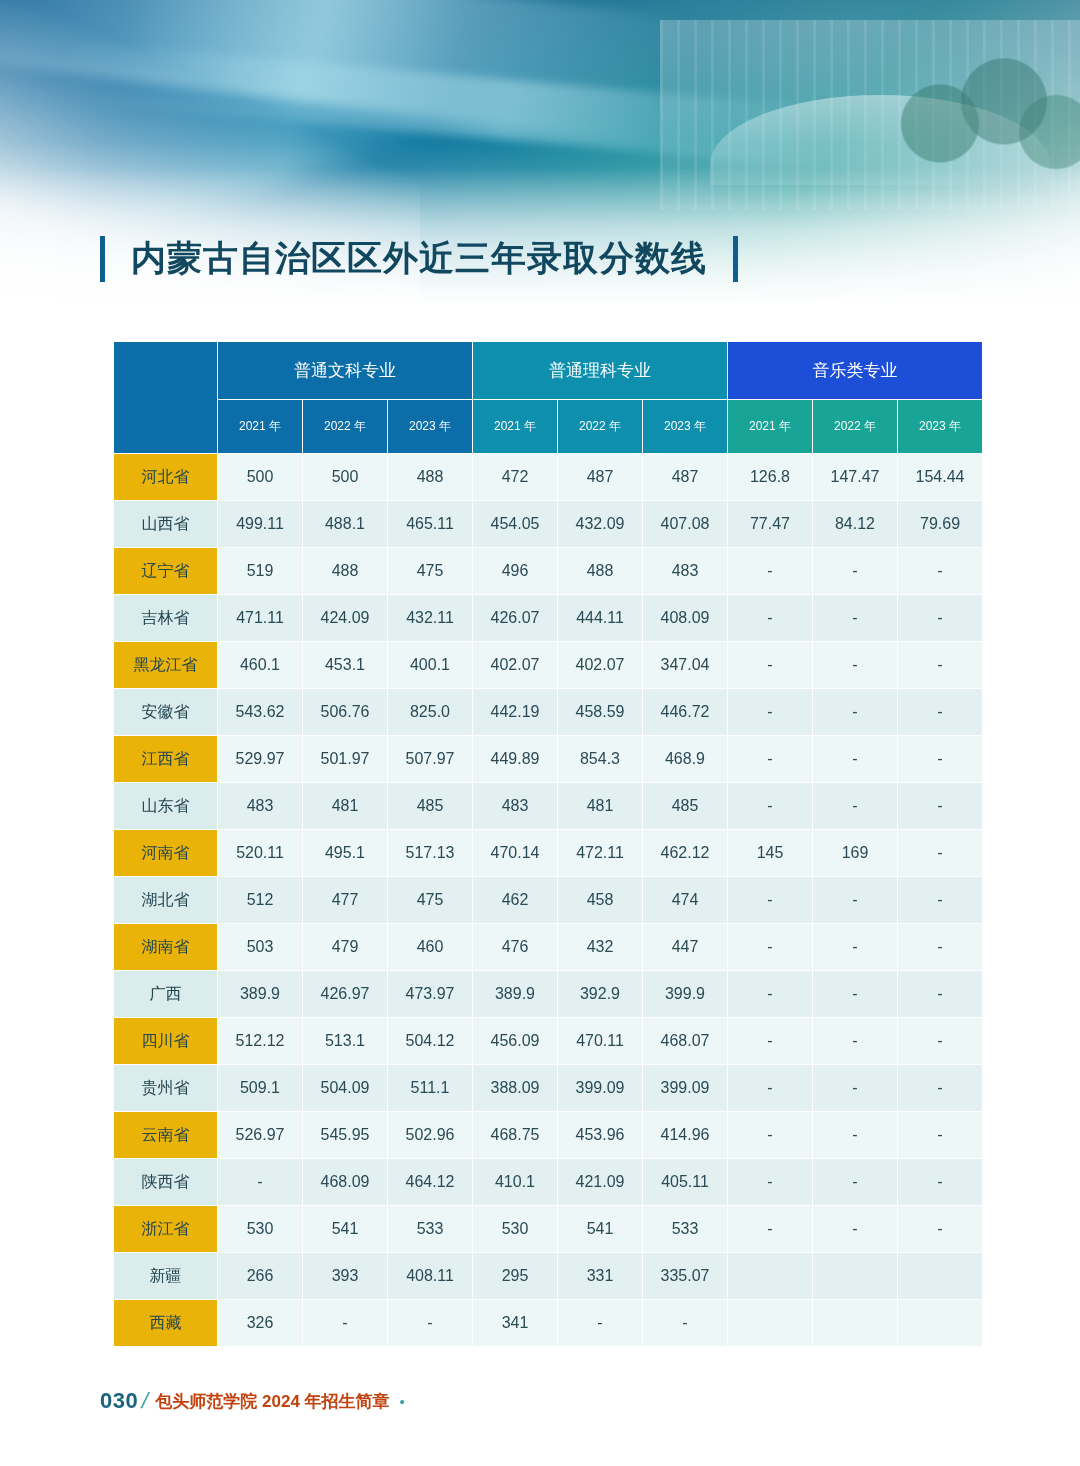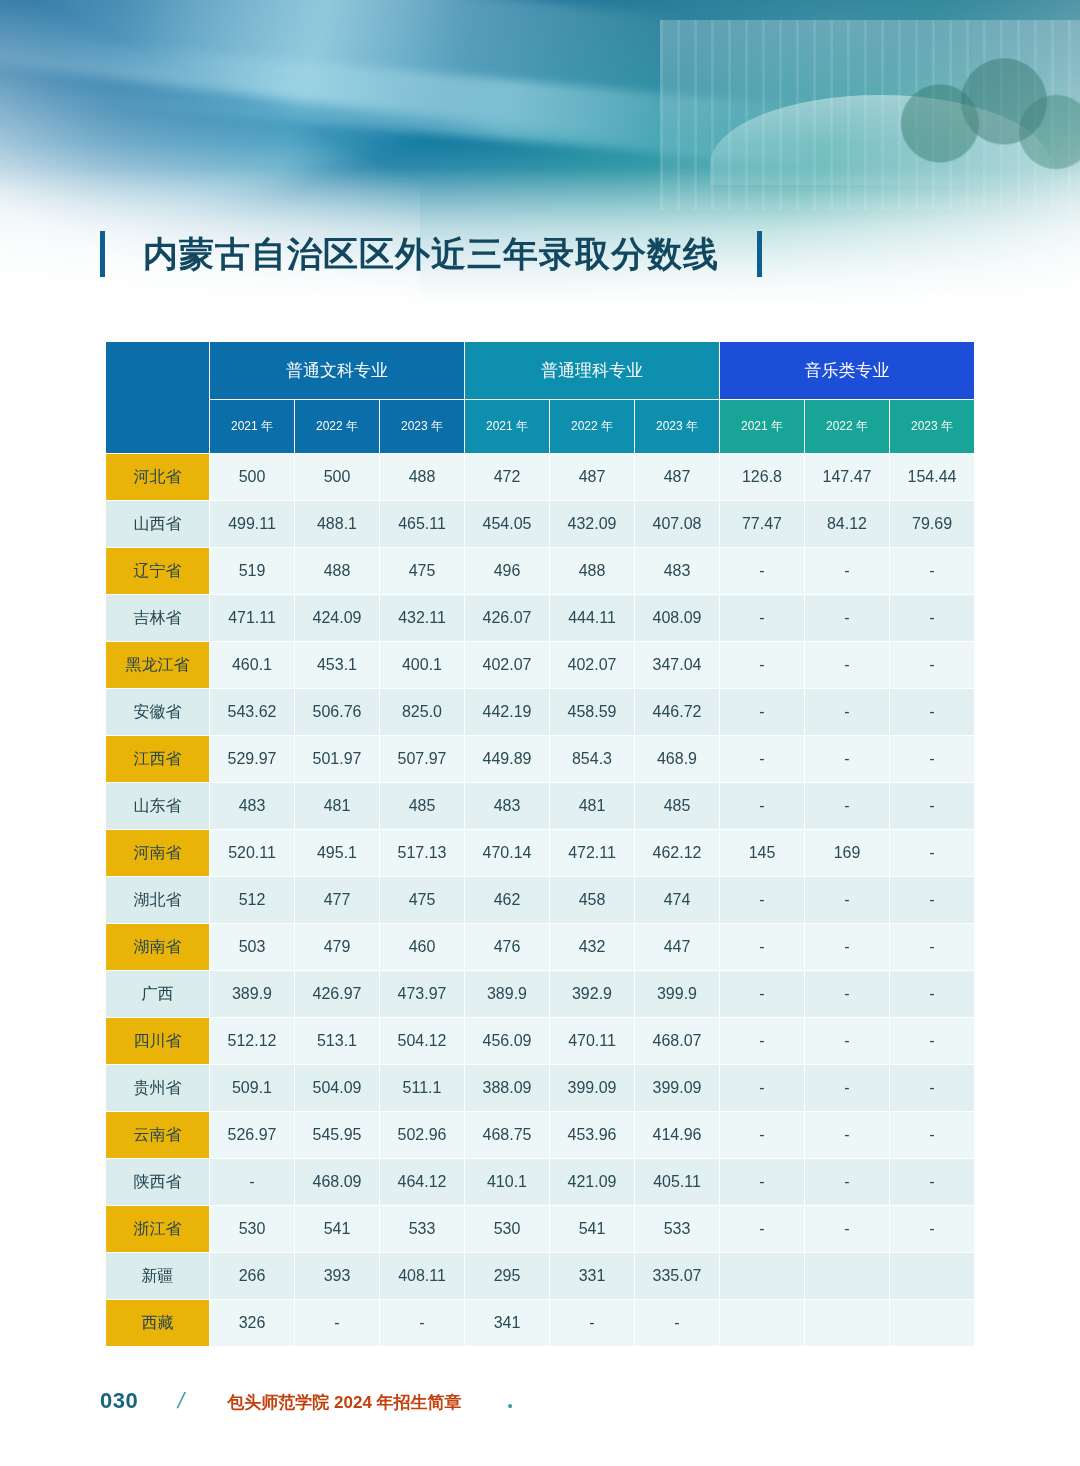--- a/index.html
+++ b/index.html
@@ -93,43 +93,42 @@
     position: absolute;
     left: 0; bottom: 0;
     width: 420px; height: 318px;
     background: linear-gradient(205deg, rgba(255,255,255,0) 35%, rgba(255,255,255,0.85) 78%, #ffffff 100%);
   }
 
   
   .title-row {
     position: absolute;
     left: 100px; top: 226px;
-    display: flex; align-items: center;
+    display: flex; align-items: flex-end;
     height: 56px;
-    gap: 12px;
   }
   .title-bar {
     width: 5px; height: 46px;
     background: #0f5e92;
     margin-right: 26px;
   }
   .title-bar.right { margin-right: 0; margin-left: 26px; }
   .title-text {
     font-family: "DejaVu Serif", "Liberation Serif", serif;
     font-size: 35px;
     font-weight: 700;
     color: #12485f;
     letter-spacing: 1px;
     white-space: nowrap;
   }
 
   
   .table-wrap {
     position: absolute;
-    left: 105px; top: 341px;
+    left: 113px; top: 341px;
     width: 870px;
   }
   table {
     border-collapse: collapse;
     width: 870px;
     table-layout: fixed;
   }
   th, td {
     text-align: center;
     font-size: 16px;
@@ -161,23 +160,22 @@
   }
   tbody tr:nth-child(even) td.prov { background: #dbeced; }
 
   col.c-prov { width: 104px; }
   col.c-val  { width: 85px; }
 
   
   .footer {
     position: absolute;
     left: 100px; bottom: 52px;
-    display: flex; align-items: flex-end;
+    display: flex; align-items: center;
     color: #1c5f7a;
-    gap: 36px;
   }
   .footer .pgnum {
     font-size: 22px;
     font-weight: 700;
     color: #1a6480;
     letter-spacing: .5px;
   }
   .footer .slash {
     color: #3aa0a4;
     font-size: 22px;

